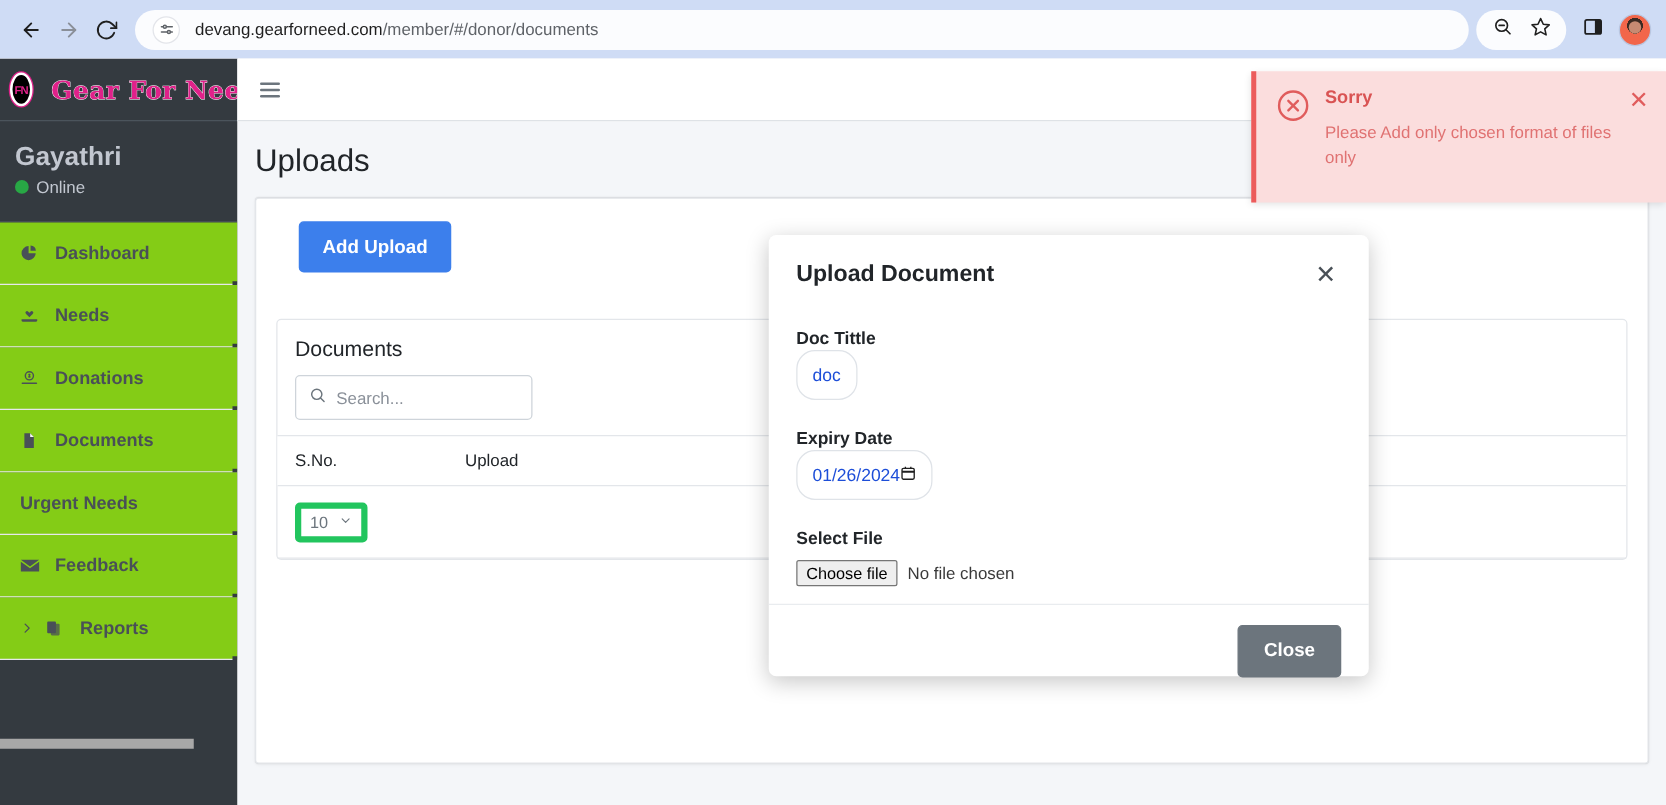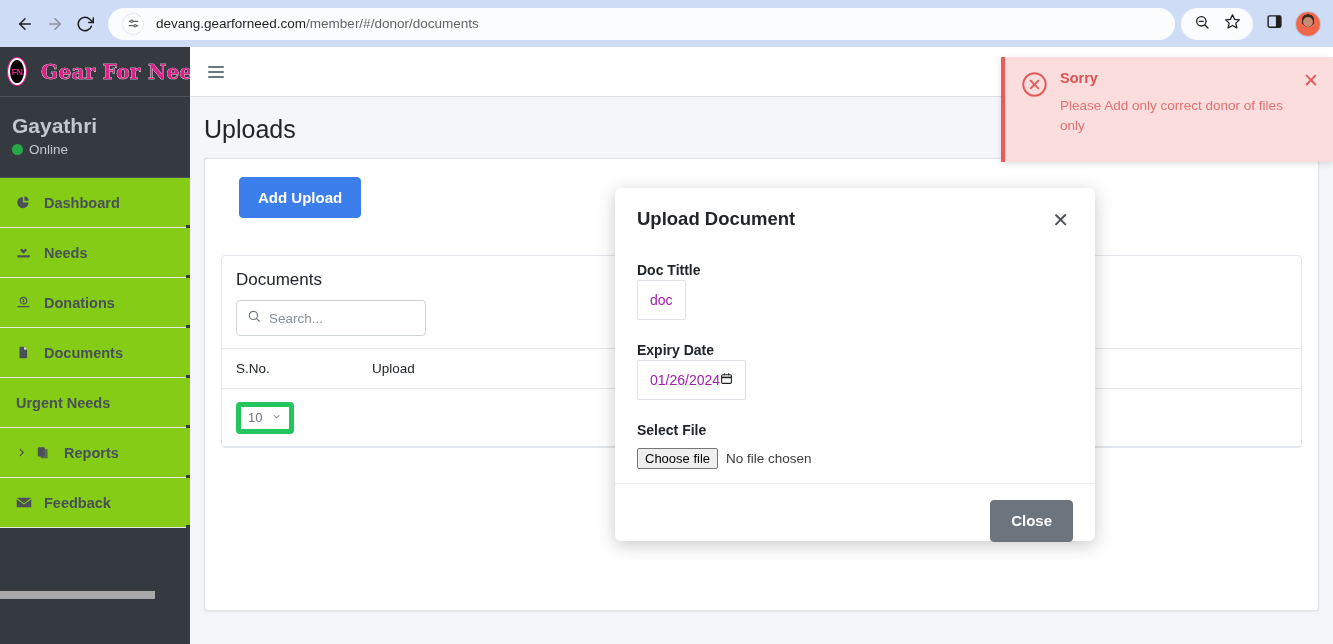--- a/index.html
+++ b/index.html
@@ -310,24 +310,24 @@
   .form-label {
     width: 85px; flex: none;
     font-size: 14px; font-weight: bold; color: #212529;
     line-height: 1.35;
     padding-top: 9px;
   }
   .form-control {
     flex: 1 1 auto;
     height: 40px;
     border: 1px solid #dfe3e8;
-    border-radius: 2px;
+    border-radius: 15px;
     display: flex; align-items: center;
     padding: 0 12px;
-    font-size: 14px; color: #a21caf;
+    font-size: 14px; color: #1d4ed8;
     background: #ffffff;
   }
   .form-control.date { justify-content: space-between; }
   .file-row { padding-top: 8px; display: flex; align-items: center; }
   .choose-file {
     border: 1px solid #767676;
     background: #efefef;
     border-radius: 2px;
     font-size: 13px; color: #000000;
     padding: 2px 7px;
@@ -489,41 +489,41 @@
               <path d="M14 2v5h5" fill="#f8f9fa"></path>
             </svg>
         </span>
         <span>Documents</span>
       </li>
       <li class="nav-item">
         <span class="nav-ic empty"></span>
         <span>Urgent Needs</span>
       </li>
       <li class="nav-item">
+        <span class="nav-ic">
+          <svg width="16" height="13" viewBox="0 0 24 18" fill="currentColor">
+              <path d="M1 2h22L12 10z"></path>
+              <path d="M1 4.3 12 12 23 4.3V16H1z"></path>
+            </svg>
+        </span>
+        <span>Feedback</span>
+      </li>
+      <li class="nav-item">
         <span class="chev">
           <svg width="11" height="11" viewBox="0 0 24 24" fill="none" stroke="currentColor" stroke-width="2.4" stroke-linecap="round" stroke-linejoin="round">
               <polyline points="9 5 16 12 9 19"></polyline>
             </svg>
         </span>
         <span class="nav-ic">
           <svg width="14" height="15" viewBox="0 0 24 24" fill="currentColor">
               <rect x="3" y="3" width="12" height="16" rx="1.5"></rect>
               <rect x="8" y="6" width="12" height="16" rx="1.5" opacity=".75"></rect>
             </svg>
         </span>
         <span>Reports</span>
-      </li>
-      <li class="nav-item">
-        <span class="nav-ic">
-          <svg width="16" height="13" viewBox="0 0 24 18" fill="currentColor">
-              <path d="M1 2h22L12 10z"></path>
-              <path d="M1 4.3 12 12 23 4.3V16H1z"></path>
-            </svg>
-        </span>
-        <span>Feedback</span>
       </li>
     </ul>
 
     <div class="side-scroll-track">
       <div class="side-scroll-thumb"></div>
     </div>
   </aside>
 
   <main class="content">
 
@@ -631,18 +631,18 @@
   <div class="toast">
     <span class="toast-ic">
       <svg width="27" height="27" viewBox="0 0 24 24" fill="none" stroke="currentColor" stroke-width="1.7">
           <circle cx="12" cy="12" r="10"></circle>
           <line x1="8.6" y1="8.6" x2="15.4" y2="15.4" stroke-linecap="round"></line>
           <line x1="15.4" y1="8.6" x2="8.6" y2="15.4" stroke-linecap="round"></line>
         </svg>
     </span>
     <div class="toast-body">
       <div class="toast-title">Sorry</div>
-      <div class="toast-msg">Please Add only correct donor of files only</div>
+      <div class="toast-msg">Please Add only chosen format of files only</div>
     </div>
     <span class="toast-x">✕</span>
   </div>
 
 </div>
 
 </body></html>

